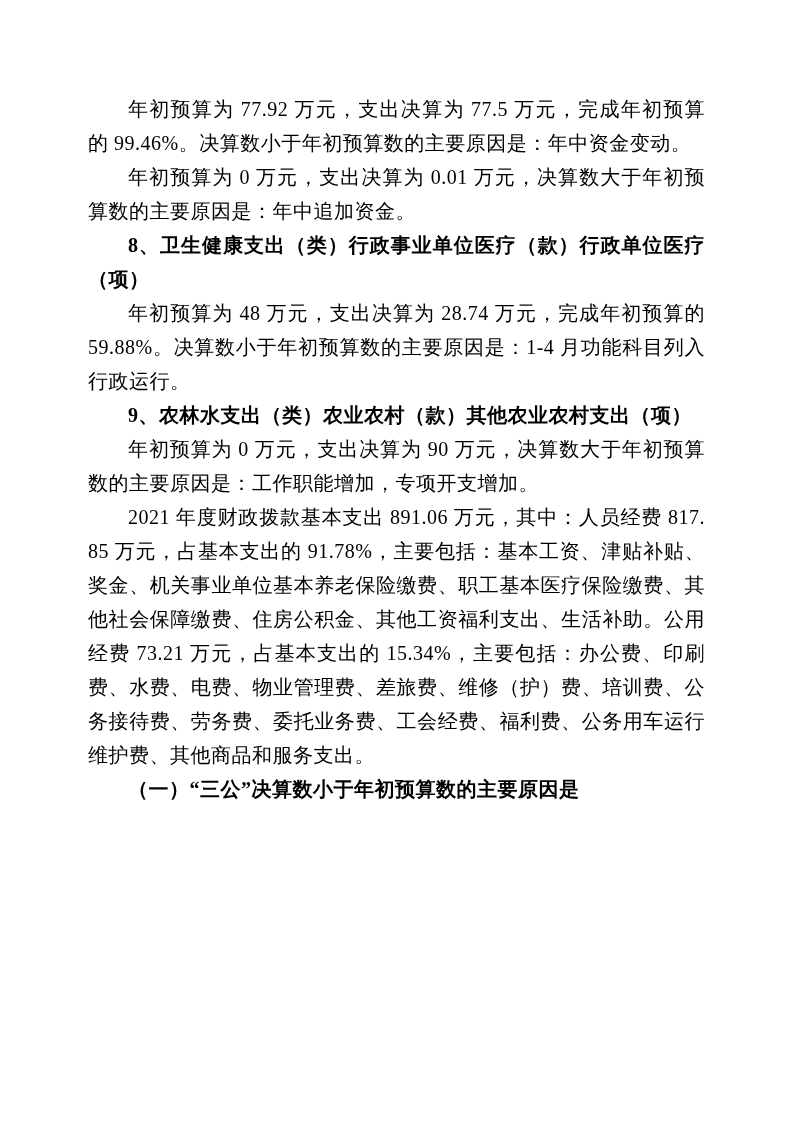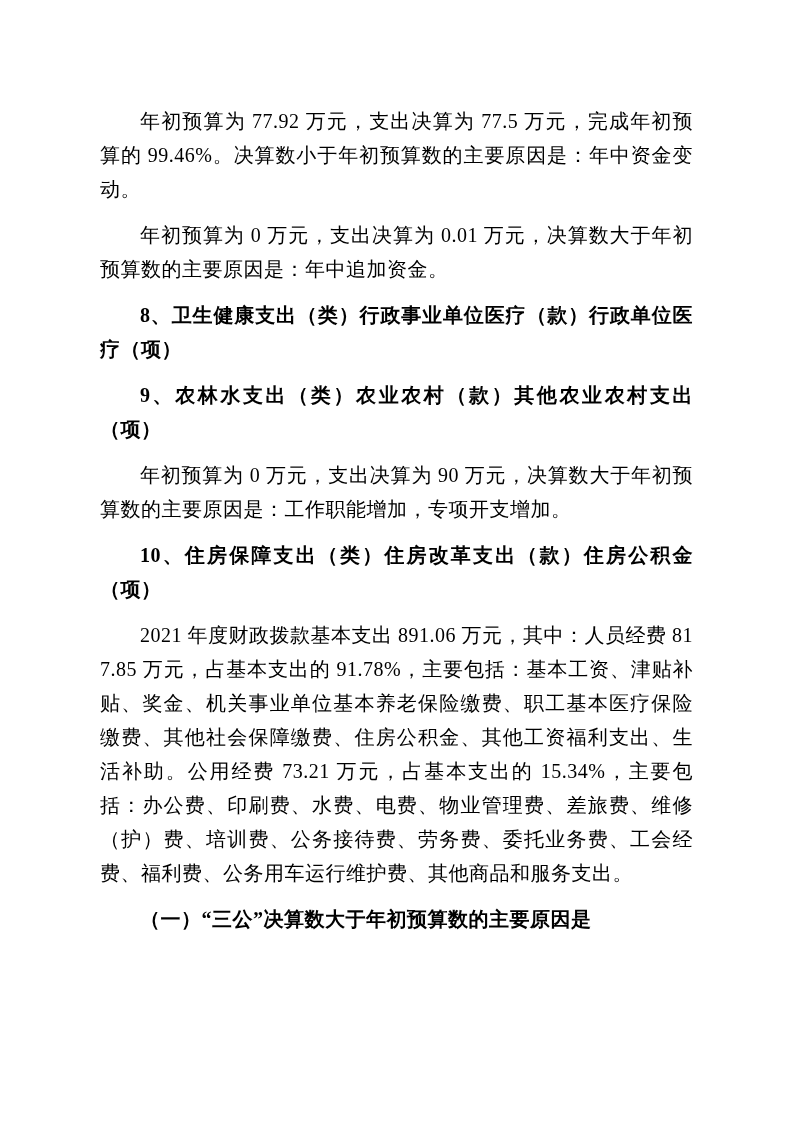--- a/index.html
+++ b/index.html
@@ -15,37 +15,37 @@
   }
   .page {
     width: 793px;
     height: 1122px;
     background: #ffffff;
     padding: 92px 88px 0 88px;
     color: #000000;
     font-family: "Liberation Serif", "DejaVu Serif", serif;
   }
   .para {
-    margin: 12px;
+    margin: 0;
     font-size: 20px;
     line-height: 34px;
     text-align: justify;
     text-indent: 2em;
     letter-spacing: 0.5px;
     word-break: break-all;
   }
   .heading {
     font-weight: 700;
   }
 </style>
 </head>
 <body>
 
 <div class="page">
   <p class="para">年初预算为 77.92 万元，支出决算为 77.5 万元，完成年初预算的 99.46%。决算数小于年初预算数的主要原因是：年中资金变动。</p>
   <p class="para">年初预算为 0 万元，支出决算为 0.01 万元，决算数大于年初预算数的主要原因是：年中追加资金。</p>
   <p class="para heading">8、卫生健康支出（类）行政事业单位医疗（款）行政单位医疗（项）</p>
+  <p class="para">年初预算为 48 万元，支出决算为 28.74 万元，完成年初预算的 59.88%。决算数小于年初预算数的主要原因是：1-4 月功能科目列入行政运行。</p>
   <p class="para heading">9、农林水支出（类）农业农村（款）其他农业农村支出（项）</p>
   <p class="para">年初预算为 0 万元，支出决算为 90 万元，决算数大于年初预算数的主要原因是：工作职能增加，专项开支增加。</p>
-  <p class="para heading">10、住房保障支出（类）住房改革支出（款）住房公积金（项）</p>
   <p class="para">2021 年度财政拨款基本支出 891.06 万元，其中：人员经费 817.85 万元，占基本支出的 91.78%，主要包括：基本工资、津贴补贴、奖金、机关事业单位基本养老保险缴费、职工基本医疗保险缴费、其他社会保障缴费、住房公积金、其他工资福利支出、生活补助。公用经费 73.21 万元，占基本支出的 15.34%，主要包括：办公费、印刷费、水费、电费、物业管理费、差旅费、维修（护）费、培训费、公务接待费、劳务费、委托业务费、工会经费、福利费、公务用车运行维护费、其他商品和服务支出。</p>
-  <p class="para heading">（一）“三公”决算数大于年初预算数的主要原因是</p>
+  <p class="para heading">（一）“三公”决算数小于年初预算数的主要原因是</p>
 </div>
 
 </body></html>

